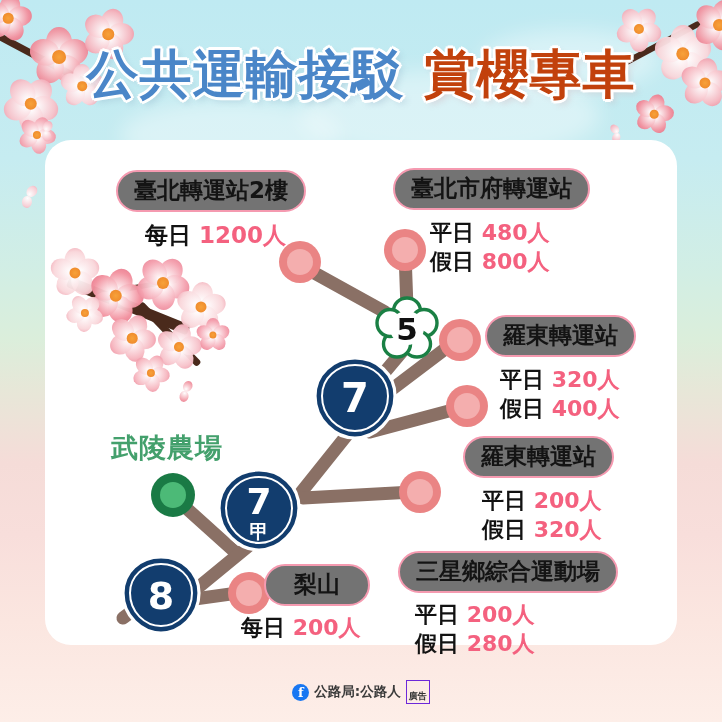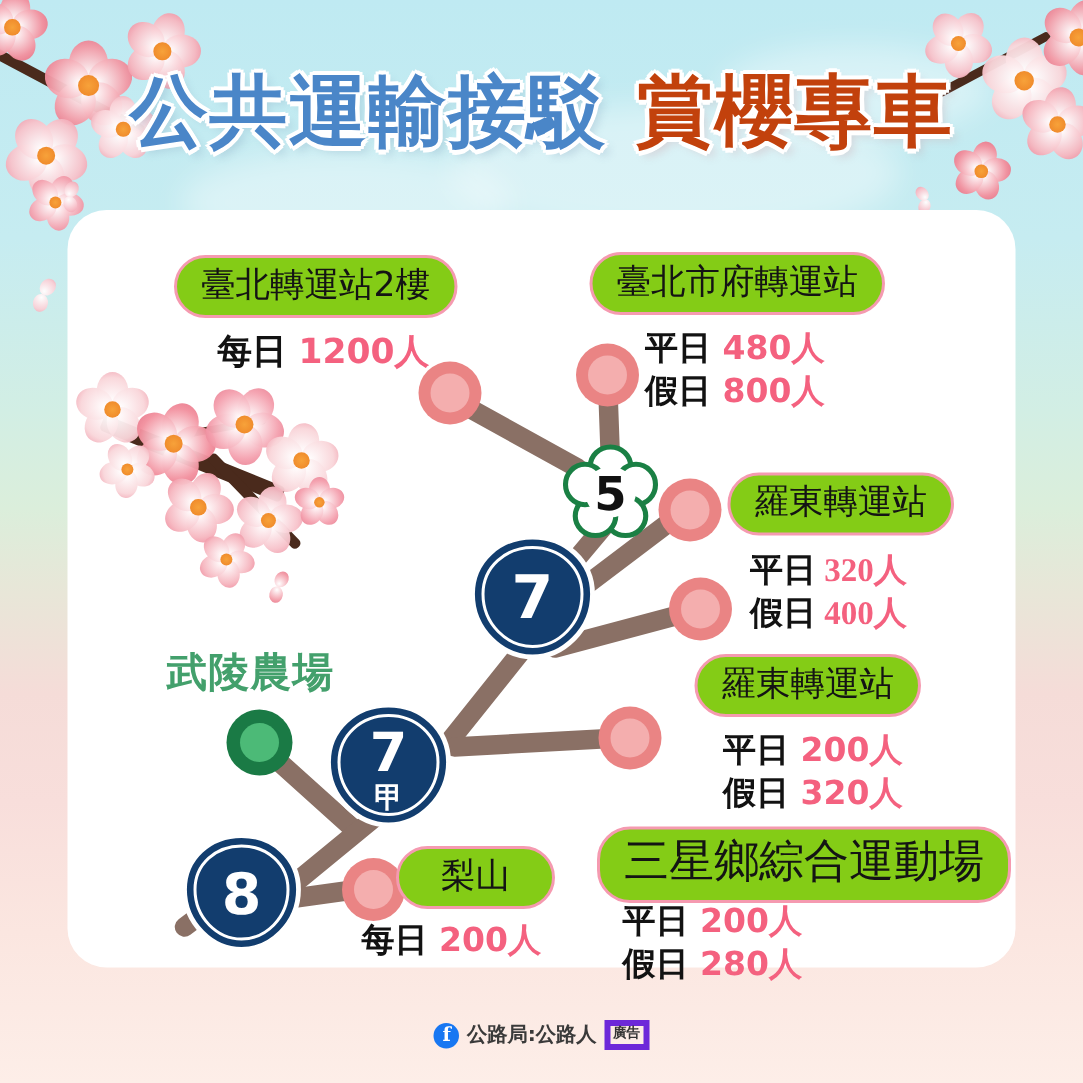--- a/index.html
+++ b/index.html
@@ -54,22 +54,22 @@
     position:absolute; left:45px; top:140px; width:632px; height:505px;
     background:#fff; border-radius:26px; z-index:10;
   }
 
   
   .net { position:absolute; left:0; top:0; width:632px; height:505px; z-index:12; }
 
   
   .chip {
     position:absolute; z-index:20;
-    border:2.6px solid #f59ab0; border-radius:22px; background:#84cc16;
-    color:#141414; font-weight:normal; white-space:nowrap;
+    border:2.6px solid #f59ab0; border-radius:22px; background:#737373;
+    color:#141414; font-weight:bold; white-space:nowrap;
     padding:5px 16px 7px; line-height:1.15;
     font-family:"DejaVu Sans","Liberation Sans",sans-serif;
   }
   .figs { position:absolute; z-index:20; white-space:nowrap; line-height:1.28;
           font-family:"DejaVu Sans","Liberation Sans",sans-serif; font-weight:bold; }
   .figs .lbl { color:#121212; }
   .figs .num { color:#f4617f; }
   .figs div { margin:1px 0; }
 
   .farm-label {
@@ -85,21 +85,21 @@
     display:flex; align-items:center; justify-content:center; gap:5px;
     font-size:13.5px; color:#3a3a3a; font-weight:bold;
     font-family:"DejaVu Sans","Liberation Sans",sans-serif;
   }
   .fb {
     width:17px; height:17px; border-radius:50%; background:#1877f2;
     color:#fff; font-size:13px; font-weight:bold; line-height:17px;
     text-align:center; font-family:"DejaVu Serif",serif;
   }
   .adbadge {
-    border:4px solid #6d28d9; font-size:9px; padding:1px 2px 2px;
+    border:1px solid #6d28d9; font-size:9px; padding:11px 2px 2px;
     color:#333; line-height:1; letter-spacing:0;
     font-family:"DejaVu Sans","Liberation Sans",sans-serif;
   }
 </style>
 </head>
 <body>
 
 <div class="sky-cloud" style="left:300px;top:70px;width:300px;height:90px;"></div>
 <div class="sky-cloud" style="left:120px;top:100px;width:220px;height:70px;"></div>
 <div class="sky-cloud" style="left:480px;top:30px;width:180px;height:60px;"></div>
@@ -387,36 +387,36 @@
 
   <div class="chip" style="left:348px;top:28px;font-size:23px;">臺北市府轉運站</div>
   <div class="figs" style="left:385px;top:78px;font-size:22px;">
     <div><span class="lbl">平日</span>
          <span class="num">480人</span></div>
     <div><span class="lbl">假日</span>
          <span class="num">800人</span></div>
   </div>
 
   <div class="chip" style="left:440px;top:175px;font-size:23px;">羅東轉運站</div>
-  <div class="figs" style="left:455px;top:225px;font-size:22px;font-family:Liberation Serif, serif;">
+  <div class="figs" style="left:455px;top:225px;font-size:22px;">
     <div><span class="lbl">平日</span>
          <span class="num">320人</span></div>
     <div><span class="lbl">假日</span>
          <span class="num">400人</span></div>
   </div>
 
   <div class="chip" style="left:418px;top:296px;font-size:23px;">羅東轉運站</div>
   <div class="figs" style="left:437px;top:346px;font-size:22px;">
     <div><span class="lbl">平日</span>
          <span class="num">200人</span></div>
     <div><span class="lbl">假日</span>
          <span class="num">320人</span></div>
   </div>
 
-  <div class="chip" style="left:353px;top:411px;font-size:30px;">三星鄉綜合運動場</div>
+  <div class="chip" style="left:353px;top:411px;font-size:23px;">三星鄉綜合運動場</div>
   <div class="figs" style="left:370px;top:460px;font-size:22px;">
     <div><span class="lbl">平日</span>
          <span class="num">200人</span></div>
     <div><span class="lbl">假日</span>
          <span class="num">280人</span></div>
   </div>
 
   <div class="chip" style="left:219px;top:424px;font-size:23px;padding:5px 28px 7px;">梨山</div>
   <div class="figs" style="left:196px;top:473px;font-size:22px;">
     <div><span class="lbl">每日</span>

